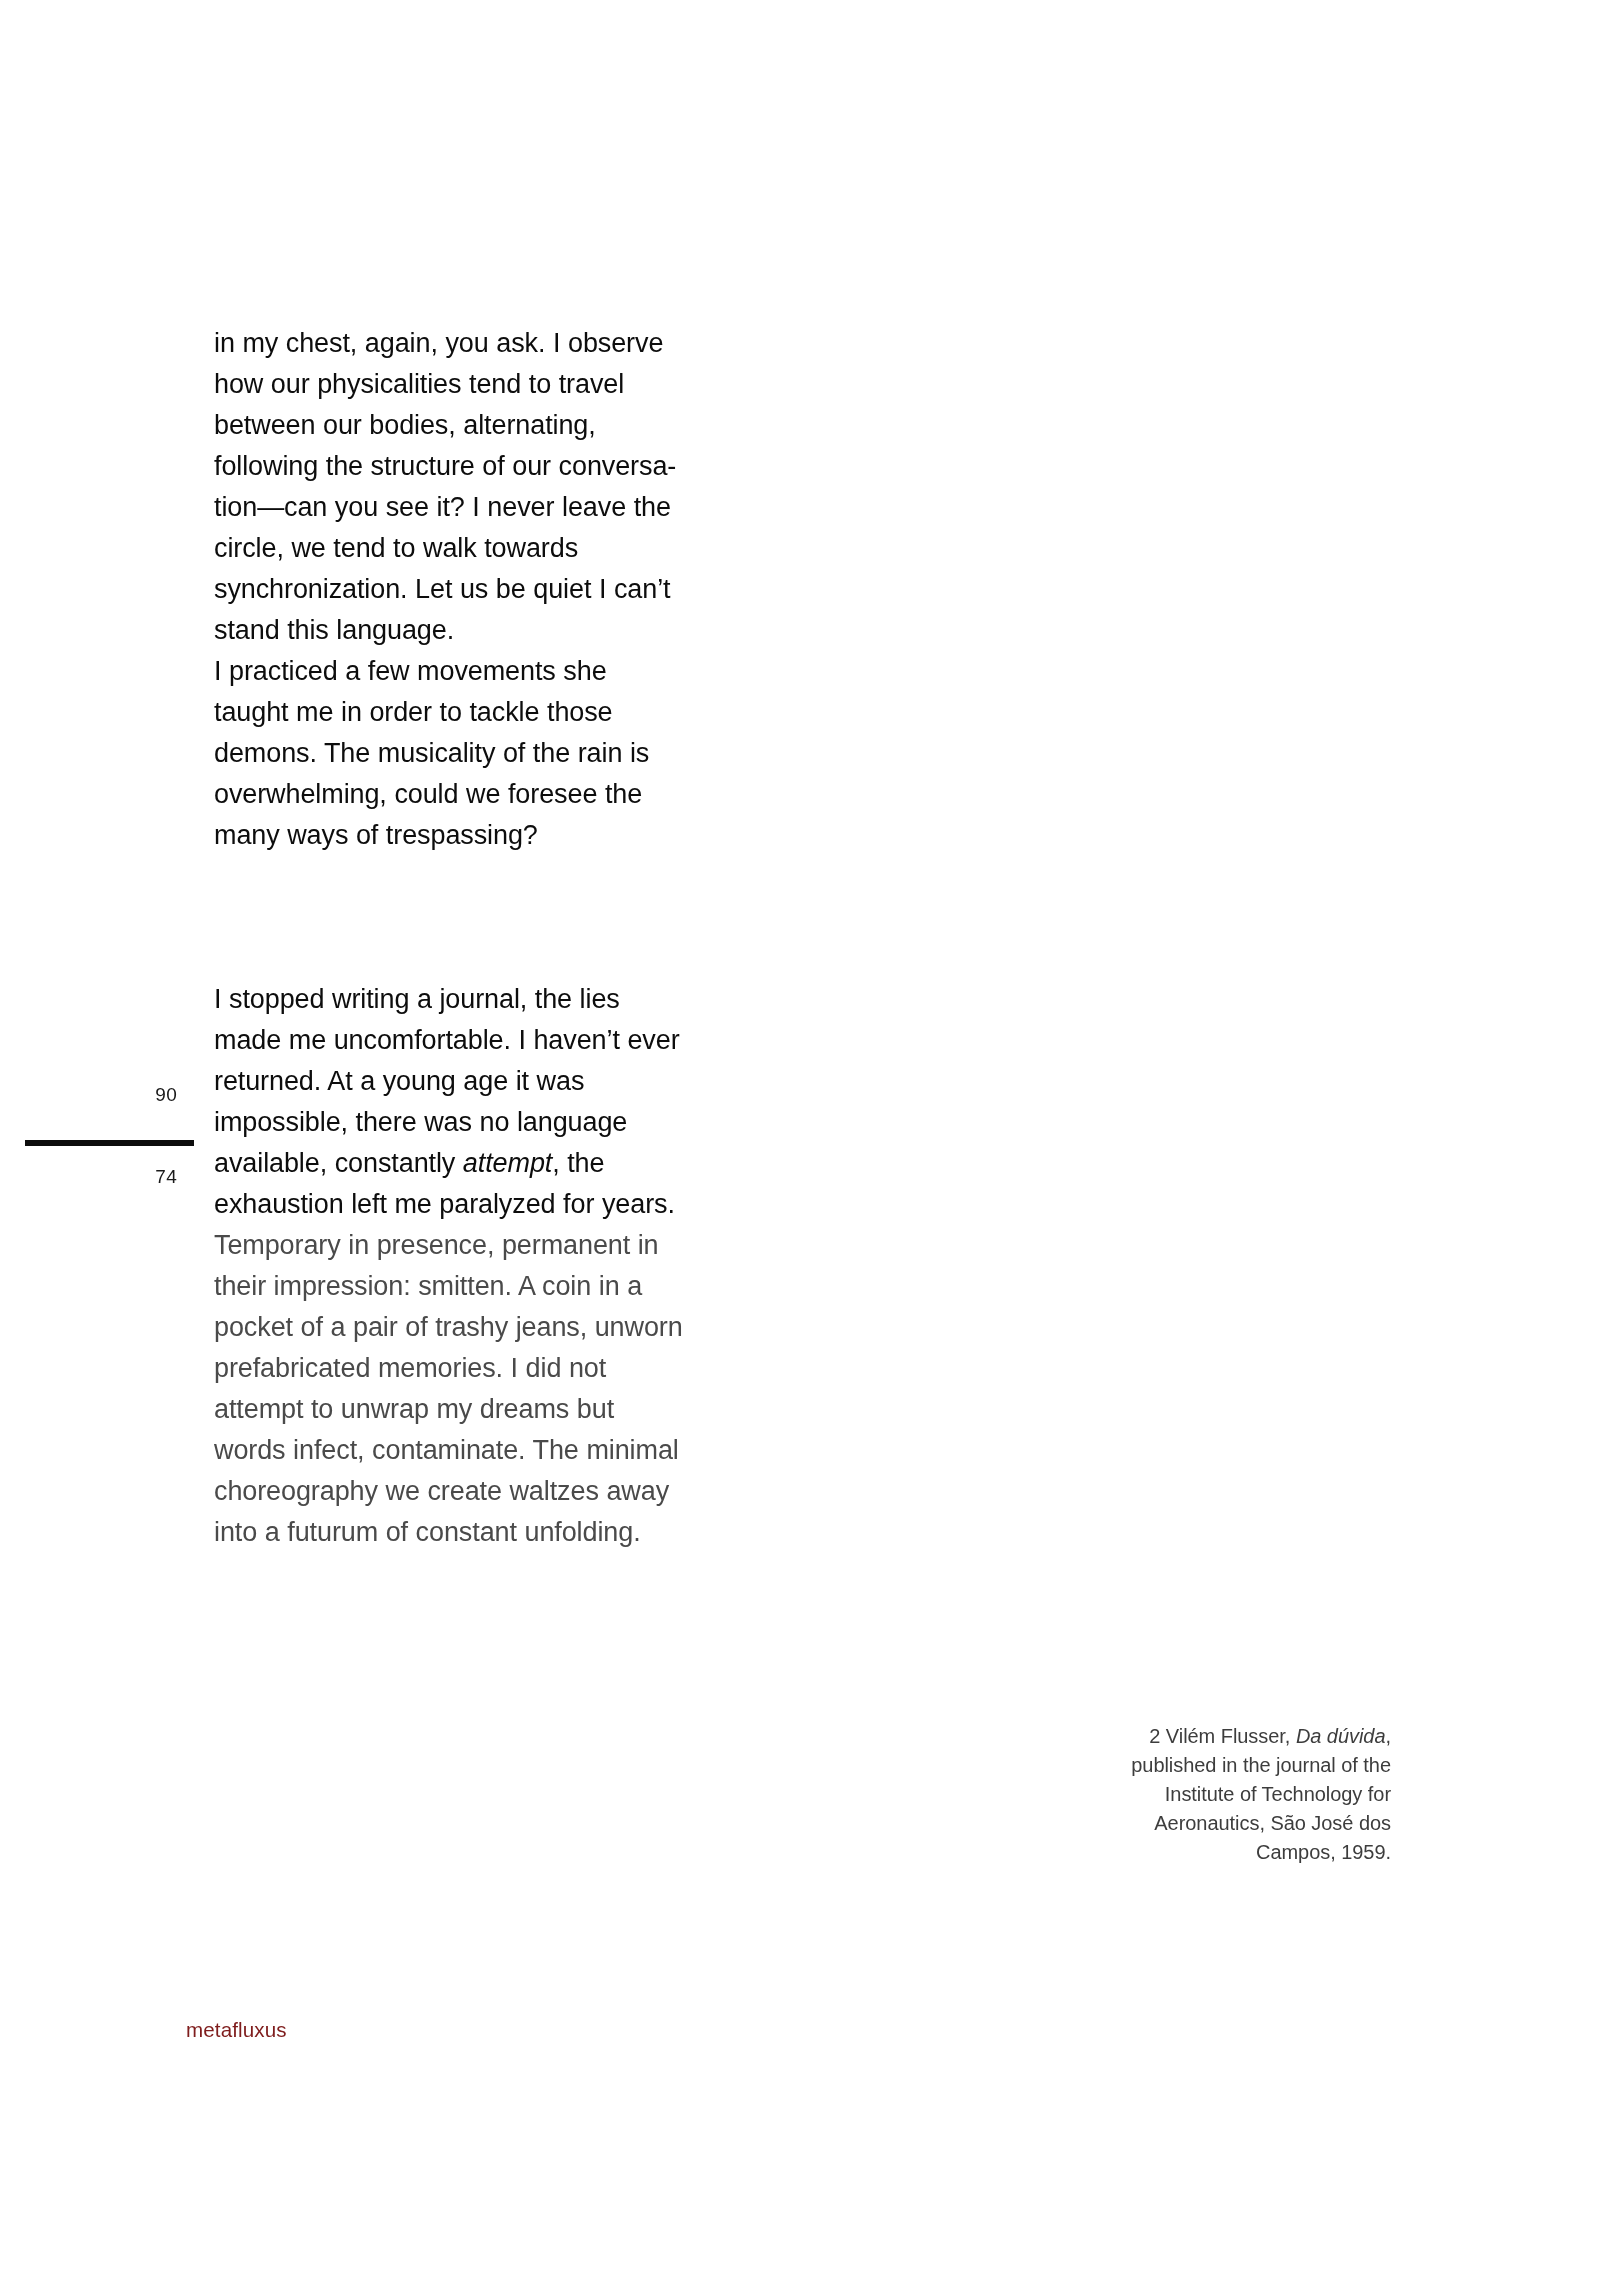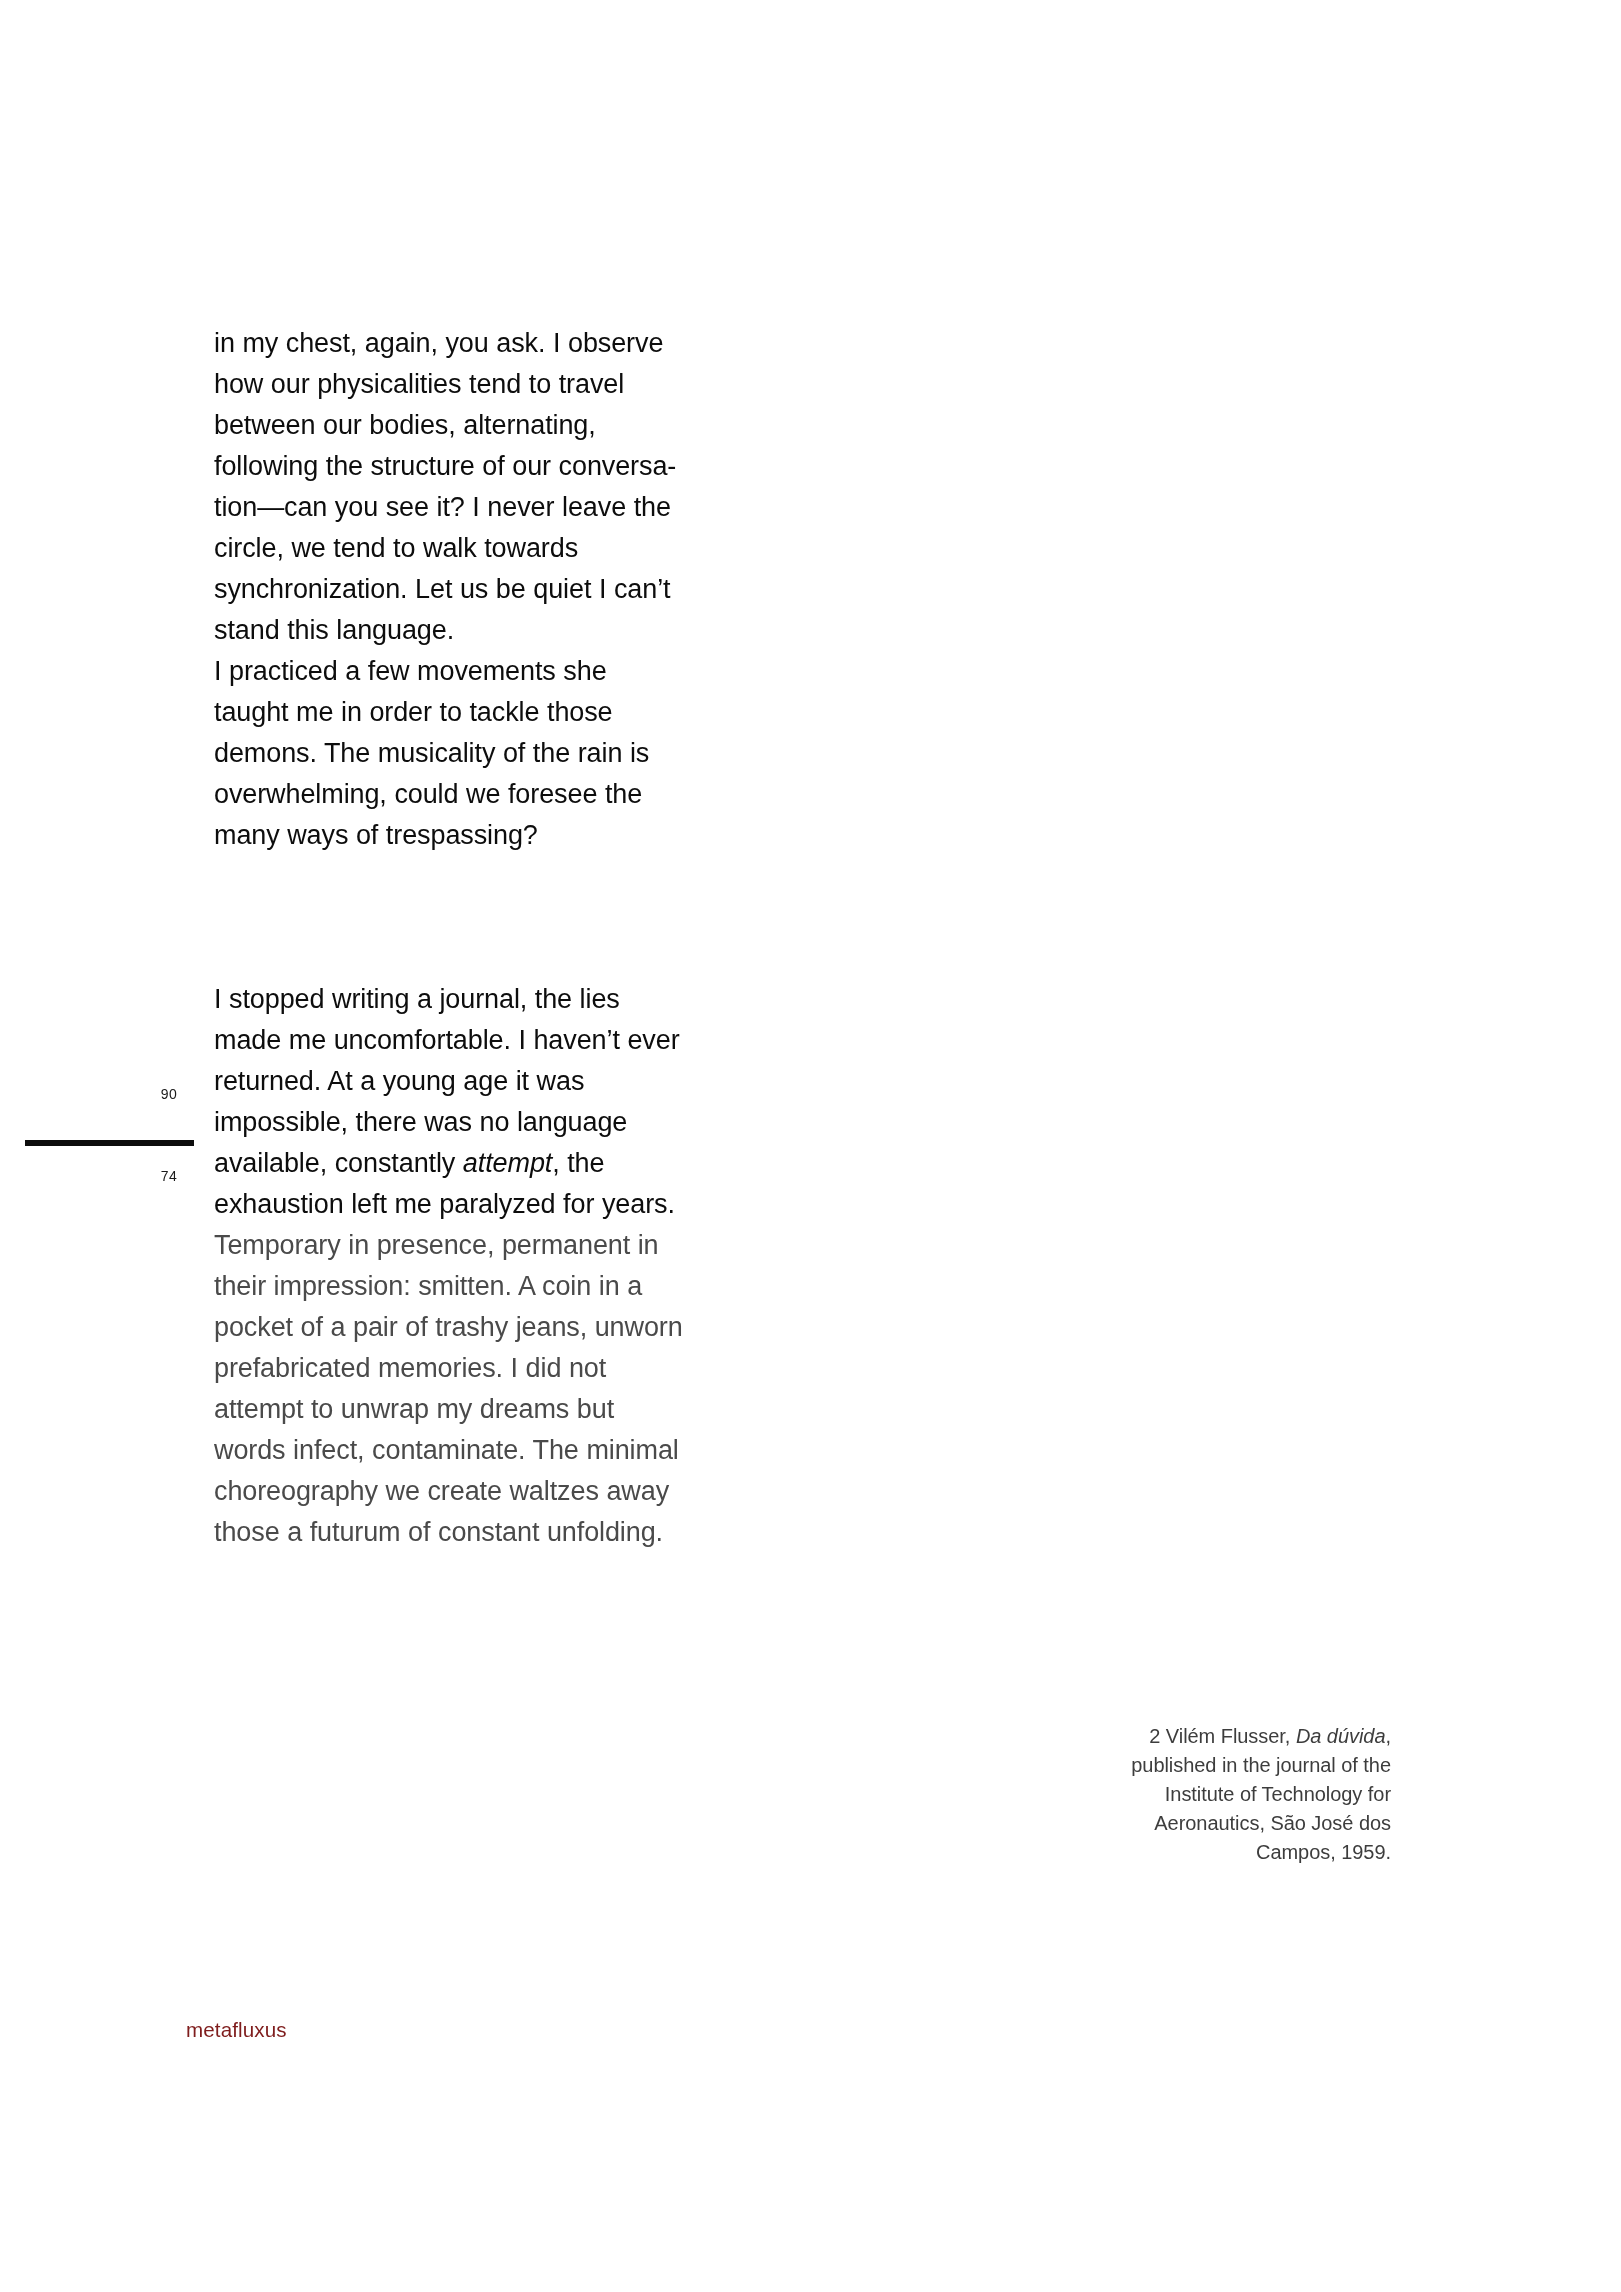--- a/index.html
+++ b/index.html
@@ -52,21 +52,21 @@
     position: absolute;
     left: 0;
     top: 0;
     width: 214px;
     height: 2293px;
   }
 
   .line-number {
     position: absolute;
     right: 37px;
-    font-size: 14px;
+    font-size: 19px;
     line-height: 23.5px;
     color: #1a1a1a;
     letter-spacing: 0.3px;
     text-align: left;
   }
 
   .line-number.n-90 { top: 1083px; }
   .line-number.n-91 { top: 1165px; }
 
   .gutter-rule {
@@ -123,21 +123,21 @@
 
     <p class="para">
       <span>I practiced a few movements she taught me in order to tackle those demons. The musicality of the rain is overwhelming, could we foresee the many ways of trespassing?</span>
     </p>
 
     <p class="para gap-large">
       <span>I stopped writing a journal, the lies made me uncomfortable. I haven’t ever returned. At a young age it was impossible, there was no language available, constantly </span><em>attempt</em><span>, the exhaustion left me paralyzed for years.</span>
     </p>
 
     <p class="para muted">
-      <span>Temporary in presence, perma­nent in their impression: smitten. A coin in a pocket of a pair of trashy jeans, unworn prefabricat­ed memories. I did not attempt to unwrap my dreams but words infect, contaminate. The mini­mal choreography we create waltzes away those a futurum of constant unfolding.</span>
+      <span>Temporary in presence, perma­nent in their impression: smitten. A coin in a pocket of a pair of trashy jeans, unworn prefabricat­ed memories. I did not attempt to unwrap my dreams but words infect, contaminate. The mini­mal choreography we create waltzes away into a futurum of constant unfolding.</span>
     </p>
 
   </div>
 
   <div class="footnote">
     <span>2 Vilém Flusser, </span><em>Da dúvida</em><span>, published in the journal of the Institute of Technology for Aeronautics, São José dos Campos, 1959.</span>
   </div>
 
   <div class="imprint">metafluxus</div>
 

